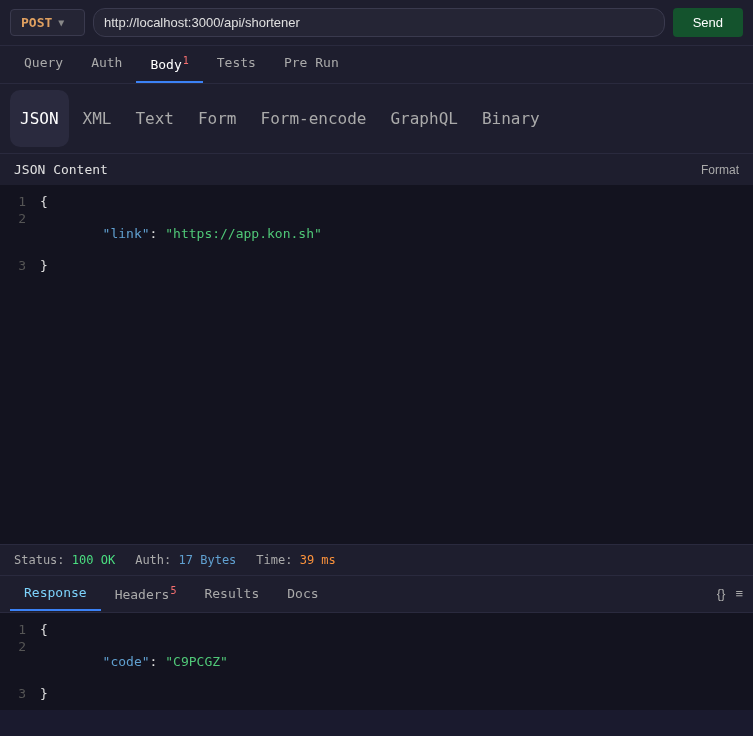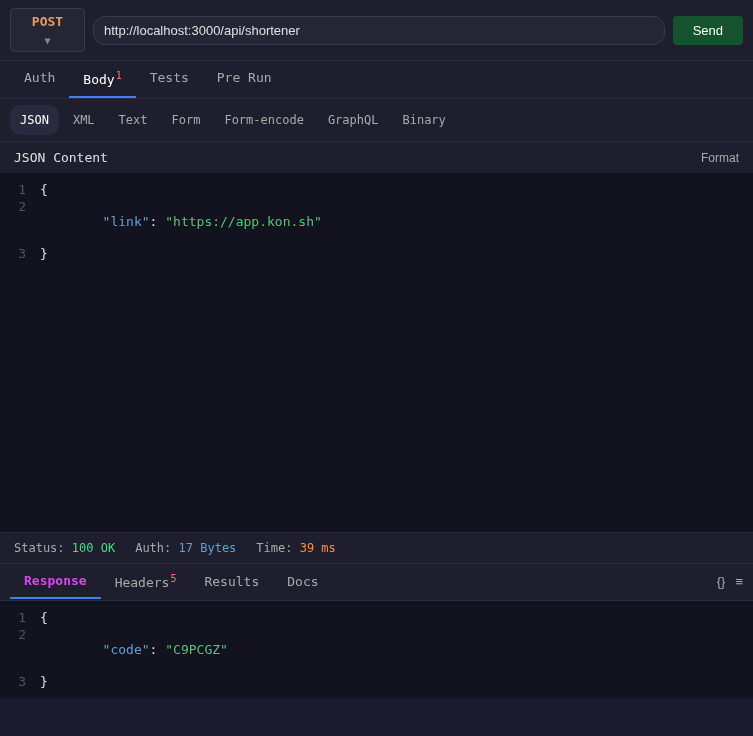--- a/index.html
+++ b/index.html
@@ -28,21 +28,20 @@
       align-items: center;
       background: #252535;
       border: 1px solid #3a3a4e;
       border-radius: 4px;
       padding: 5px 10px;
       gap: 6px;
       cursor: pointer;
       color: #e0e0e0;
       font-size: 13px;
       min-width: 75px;
-      flex-direction: column;
     }
 
     .method-selector span.method-text {
       color: #e0a060;
       font-weight: bold;
     }
 
     .chevron-down {
       font-size: 10px;
       color: #888;
@@ -101,24 +100,24 @@
     
     .body-tabs {
       display: flex;
       background: #1e1e2e;
       padding: 6px 10px;
       gap: 4px;
       border-bottom: 1px solid #2a2a3e;
     }
 
     .body-tab {
-      padding: 8px 10px;
-      cursor: pointer;
-      color: #aaa;
-      font-size: 12px;
+      padding: 19px 10px;
+      cursor: pointer;
+      color: #aaa;
+      font-size: 16px;
       border-radius: 10px;
     }
 
     .body-tab.active {
       color: #ffffff;
       background: #2a2a3e;
     }
 
     
     .json-content-header {
@@ -214,23 +213,22 @@
     }
 
     .response-tab {
       padding: 9px 14px;
       cursor: pointer;
       color: #aaa;
       font-size: 13px;
     }
 
     .response-tab.active {
-      color: #d946ef;
+      color: #7dd3fc;
       border-bottom: 2px solid #3b82f6;
-      font-weight: bold;
     }
 
     .response-tab-actions {
       margin-left: auto;
       display: flex;
       gap: 10px;
     }
 
     .response-action-btn {
       color: #aaa;
@@ -253,20 +251,23 @@
 <div class="top-bar">
   <div class="method-selector">
     <span class="method-text">POST</span>
     <span class="chevron-down">▼</span>
   </div>
   <input class="url-input" type="text" value="http://localhost:3000/api/shortener" style="">
   <button class="send-button">Send</button>
 </div>
 
 <div class="main-tabs">
+  <div class="main-tab">
+    <span>Query</span>
+  </div>
   <div class="main-tab">
     <span>Auth</span>
   </div>
   <div class="main-tab active">
     <span>Body</span><span class="badge">1</span>
   </div>
   <div class="main-tab">
     <span>Tests</span>
   </div>
   <div class="main-tab">

